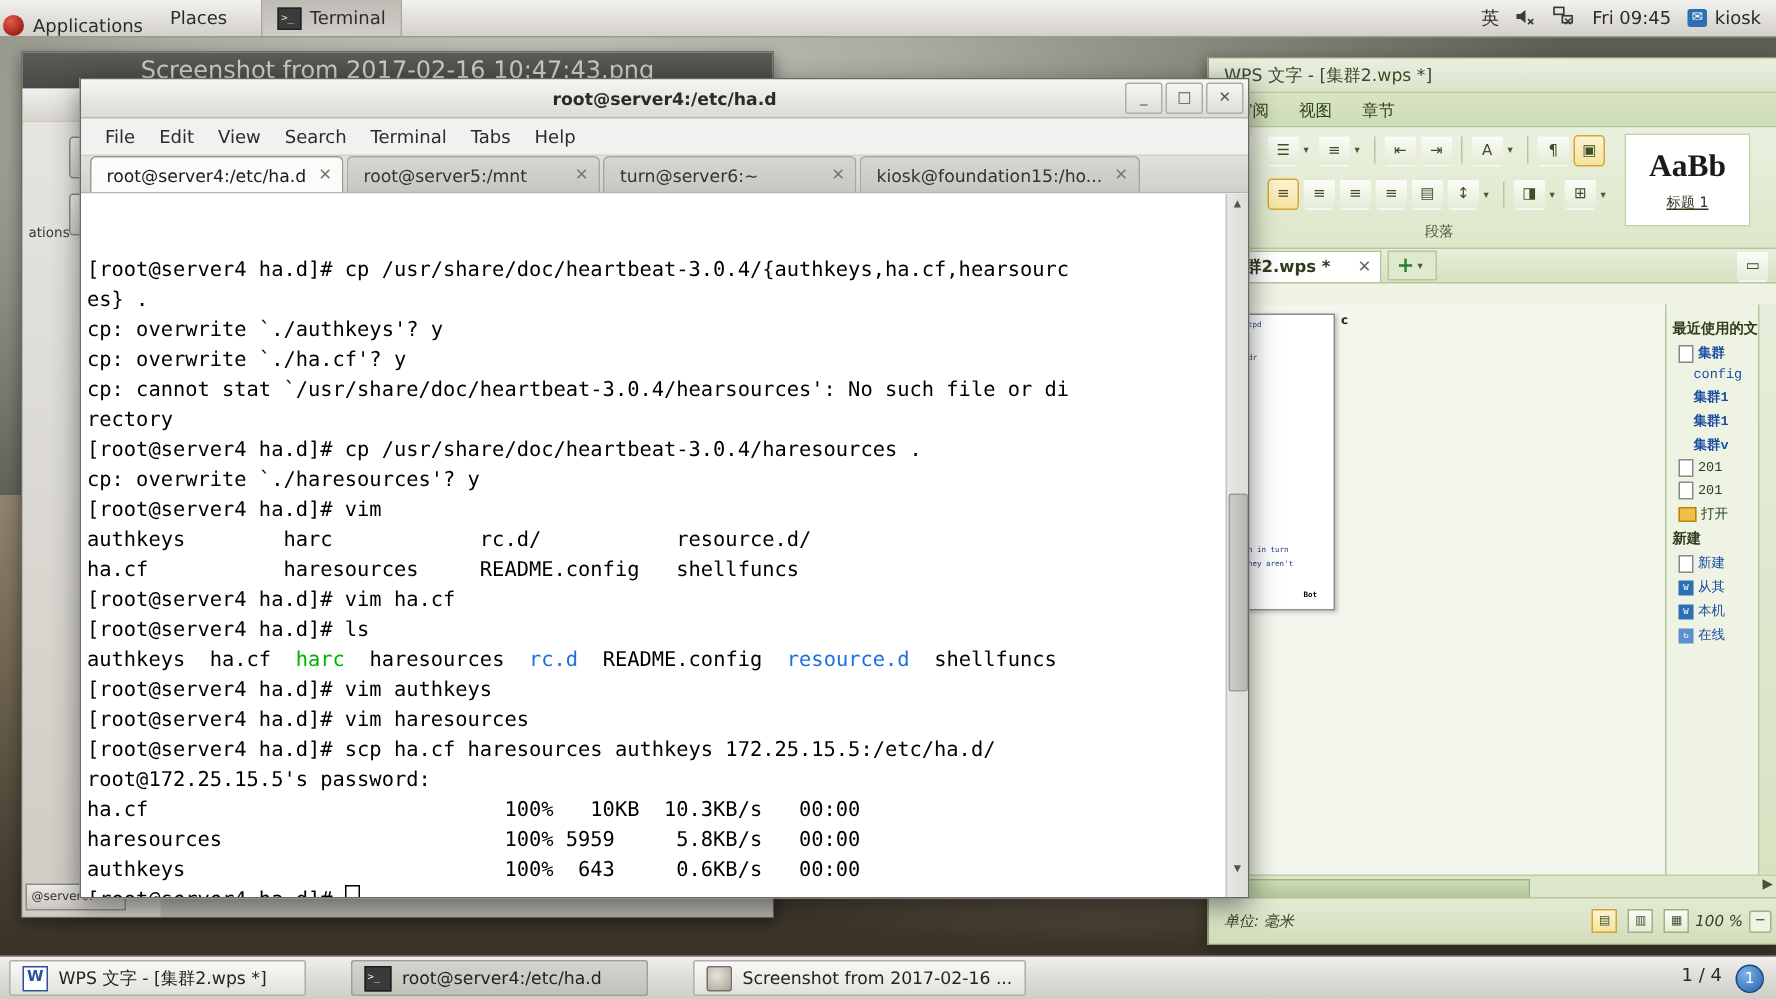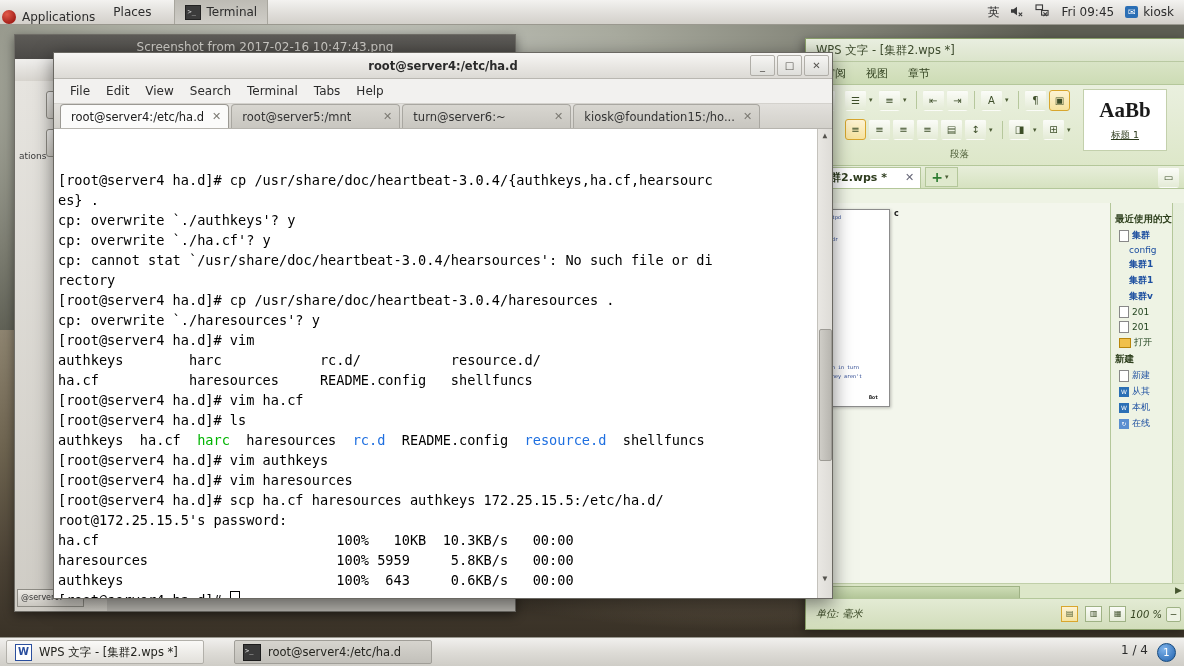--- a/index.html
+++ b/index.html
@@ -68,21 +68,21 @@
   
   #bg-window {
     position:absolute; left:14px; top:34px; width:500px; height:576px;
     background:#d9d7d2;
     border:1px solid #6e6c66;
     box-shadow: 0 3px 10px rgba(0,0,0,.45);
   }
   #bg-window-title {
     height:24px; width:100%;
     background:linear-gradient(180deg,#5d5b57 0%, #4b4946 100%);
-    color:#cdcbc6; font-size:12px; text-align:center; line-height:24px;
+    color:#cdcbc6; font-size:16px; text-align:center; line-height:24px;
     overflow:hidden; white-space:nowrap;
   }
   #bg-window-body { position:absolute; left:0; top:24px; right:0; bottom:0;
     background:#b8b6b0; overflow:hidden; }
   #bg-fake-panel{ position:absolute; left:0; top:0; width:100%; height:22px;
     background:linear-gradient(180deg,#f0efed,#d7d4ce); border-bottom:1px solid #9d9b93;}
   #bg-fake-dock{ position:absolute; left:0; top:22px; width:92px; height:554px;
     background:linear-gradient(180deg,#e6e4df,#cecbc4);}
   .bg-dock-icon{ width:28px;height:26px;margin:10px auto 0 auto;
     background:linear-gradient(180deg,#f4f3f1,#d5d2cb); border:1px solid #8e8c85; border-radius:3px;}
@@ -141,21 +141,21 @@
   .doctab{ background:#fff; border:1px solid #b4c79a; border-bottom:none; height:20px;
      display:flex; align-items:center; gap:18px; padding:0 6px; font-size:11px; font-weight:bold;}
   .doctab .x{ color:#667; font-weight:normal;}
   .addtab{ display:flex; align-items:center; gap:2px; background:#dfe9cd; border:1px solid #b4c79a; height:18px; padding:0 5px;}
   .addtab .plus{ color:#2e7d32; font-weight:bold; font-size:14px;}
   #wps-main{ position:absolute; left:0; top:164px; right:0; bottom:30px; display:flex;}
   #wps-doc-area{ flex:1; background:#f3f6ec; position:relative; overflow:hidden; border-right:1px solid #b4c79a;}
   #wps-page{ position:absolute; left:22px; top:6px; width:60px; height:196px;
     background:#fff; border:1px solid #8c8c8c; box-shadow:1px 1px 3px rgba(0,0,0,.25); overflow:hidden;}
   .dl{ position:absolute; font-family:"DejaVu Sans Mono",monospace; font-size:5px; color:#1b3a8a; white-space:nowrap;}
-  #wps-sidebar{ width:70px; background:#eef3e4; font-size:9px; color:#22441f; padding:6px 2px; overflow:hidden;}
+  #wps-sidebar{ width:70px; background:#eef3e4; font-size:9px; color:#22441f; padding:6px 2px; overflow:hidden;font-family:Liberation Mono, monospace;}
   .sb-head{ font-size:9.5px; color:#2d3f1c; margin:4px 0 3px 2px; font-weight:bold;}
   .sb-item{ display:flex; align-items:center; gap:3px; margin:3px 0 3px 6px; white-space:nowrap; font-size:9px;}
   .sb-link{ color:#1d4fa0; }
   .sb-doc{ width:8px;height:10px;background:#fff;border:1px solid #888; position:relative;}
   .sb-folder{ width:10px;height:8px;background:#f0c04a;border:1px solid #b8860b;}
   .sb-wicon{ width:10px;height:10px;background:#2b6fb5;color:#fff;font-size:6px;line-height:10px;text-align:center;}
   #wps-statusbar{
     position:absolute; left:0; right:0; bottom:0; height:30px;
     background:linear-gradient(180deg,#e3ebd4,#d2ddbb); border-top:1px solid #b4c79a;
     display:flex; align-items:center; font-size:10px; color:#33421f;font-style:italic;
@@ -521,17 +521,21 @@
 
 <div id="taskbar">
   <div class="tb-item">
     <span class="tb-ic ic-wps">W</span>
     <span>WPS 文字 - [集群2.wps *]</span>
   </div>
   <div class="tb-item active" style="margin-left:30px">
     <span class="tb-ic ic-term">&gt;_</span>
     <span>root@server4:/etc/ha.d</span>
   </div>
+  <div class="tb-item" style="margin-left:30px">
+    <span class="tb-ic ic-shot"></span>
+    <span>Screenshot from 2017-02-16 ...</span>
+  </div>
   <div id="tb-right">
     <span>1 / 4</span>
     <span id="ws-badge">1</span>
   </div>
 </div>
 
 </body></html>

